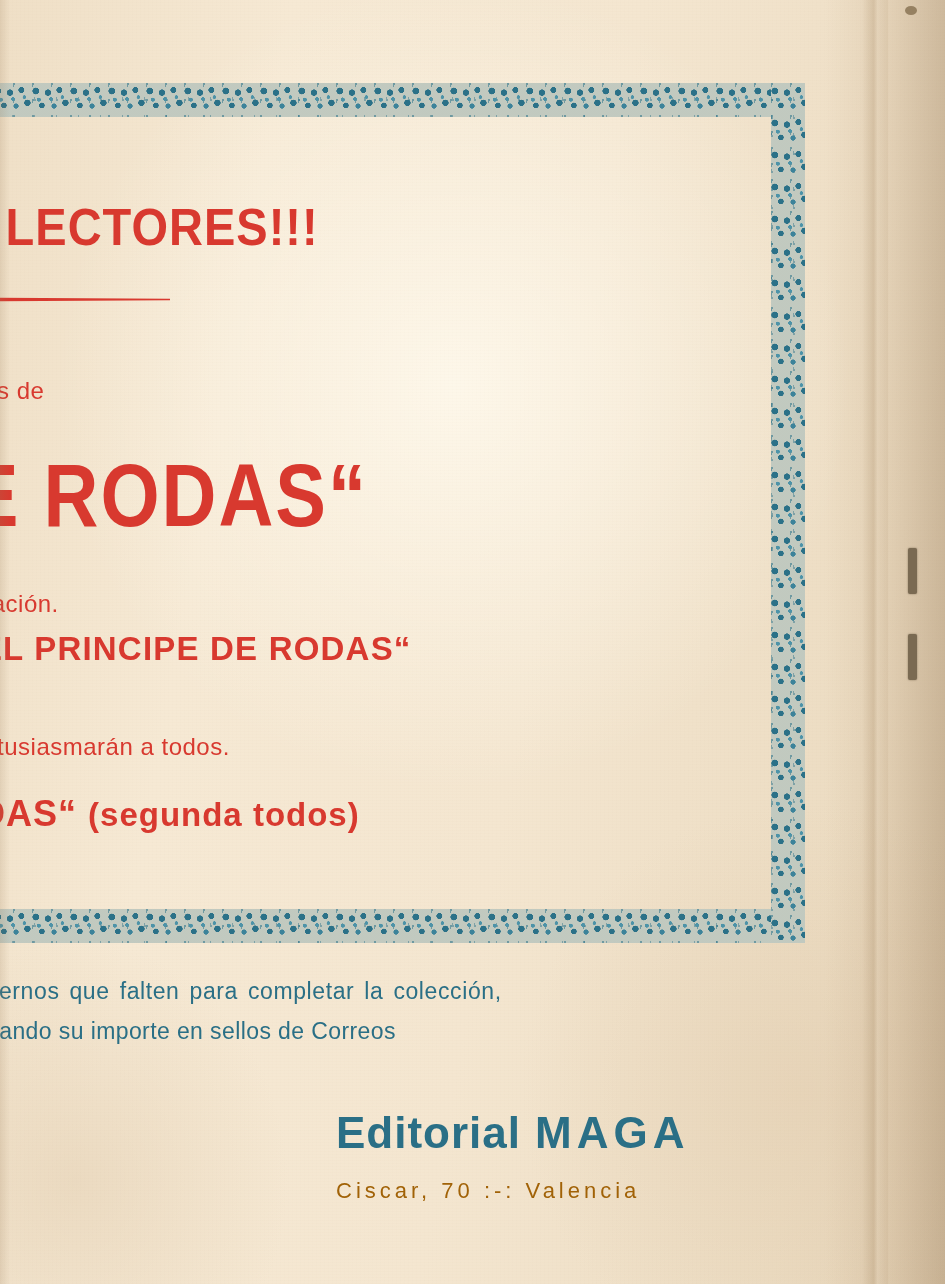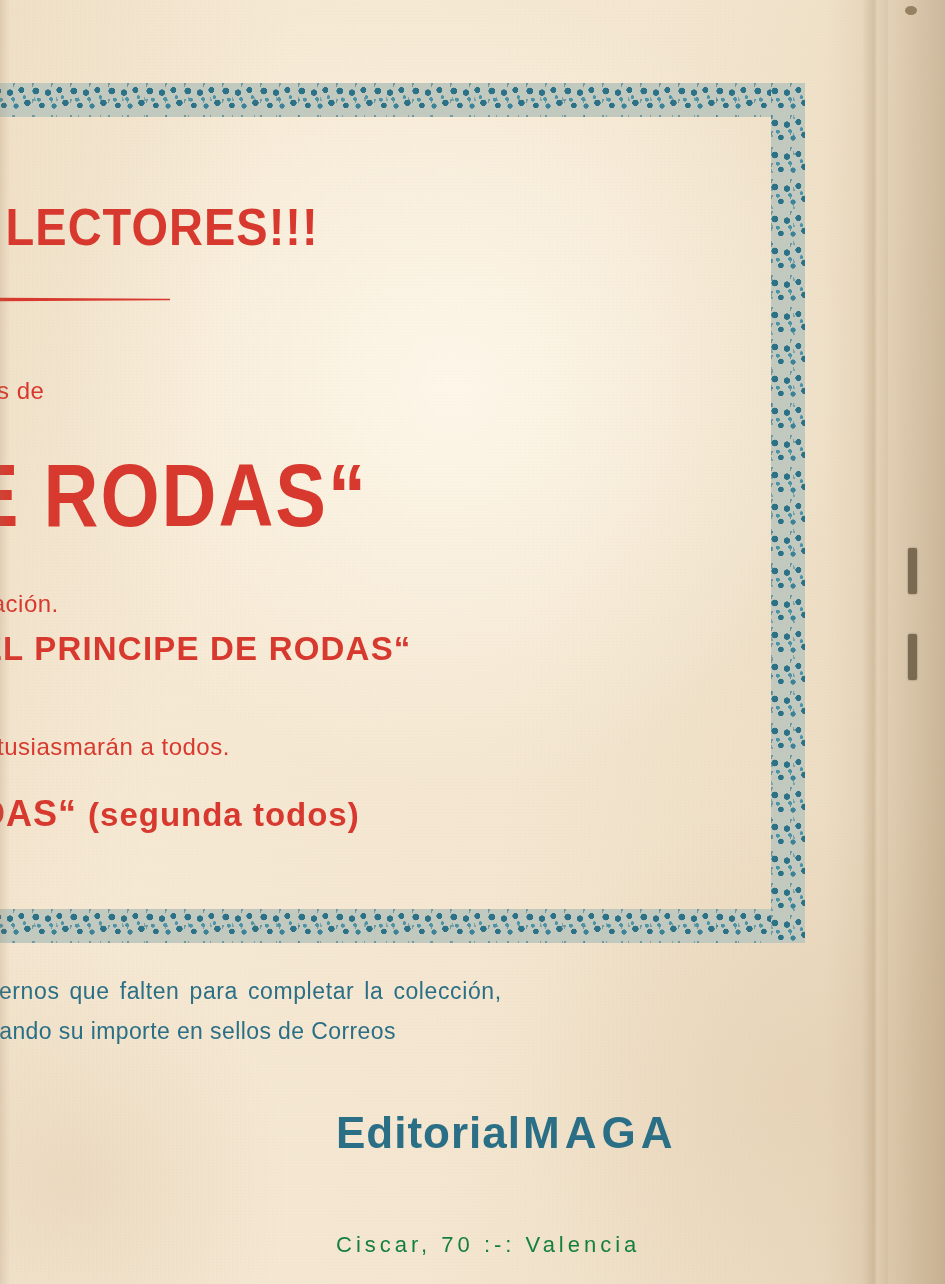--- a/index.html
+++ b/index.html
@@ -242,29 +242,29 @@
   .publisher {
     position: absolute;
     left: 336px;
     top: 1108px;
     font-size: 44px;
     font-weight: bold;
     letter-spacing: 1px;
     color: #2a6f86;
     white-space: nowrap;
   }
-  .publisher .maga { letter-spacing: 5px; margin-left: 2px; }
+  .publisher .maga { letter-spacing: 5px; margin-left: 14px; }
 
   .address {
     position: absolute;
     left: 336px;
-    top: 1232px;
+    top: 1178px;
     font-size: 22px;
     letter-spacing: 4px;
-    color: #15803d;
+    color: #a16207;
     white-space: nowrap;
   }
 
   
   .content div {
     text-rendering: optimizeLegibility;
   }
 </style>
 </head>
 <body>

